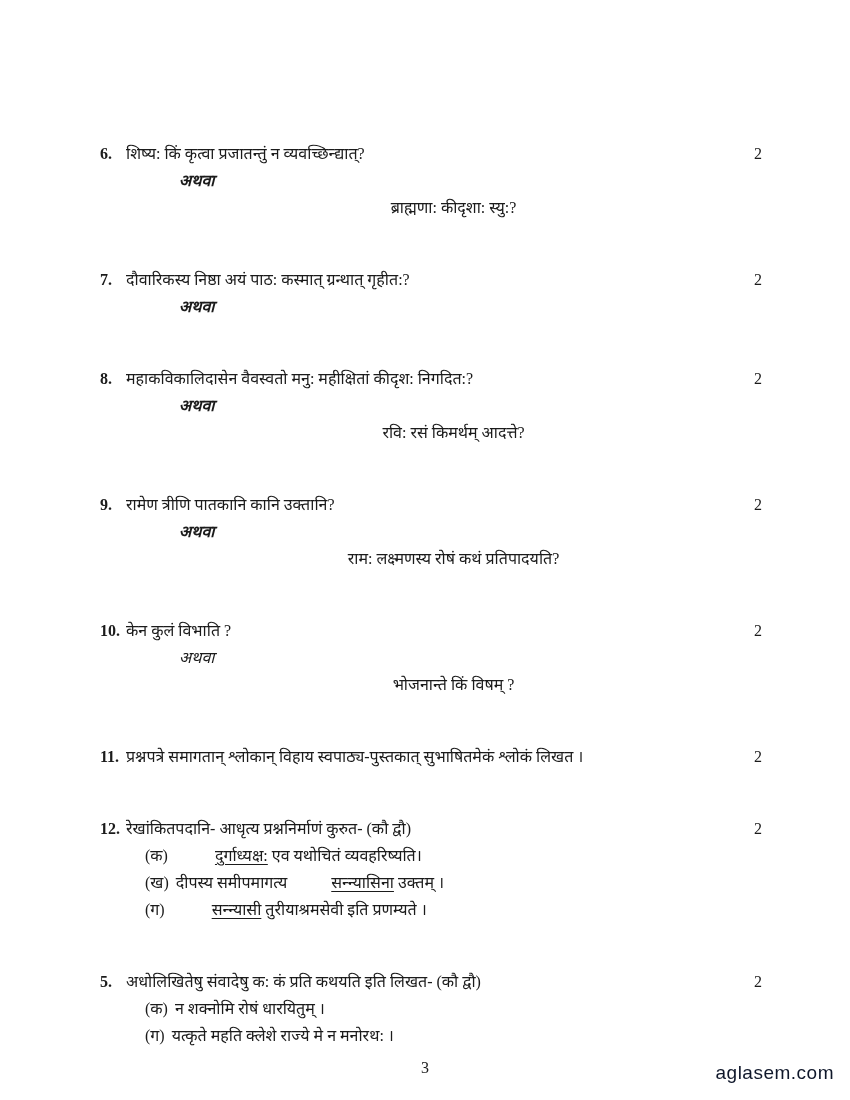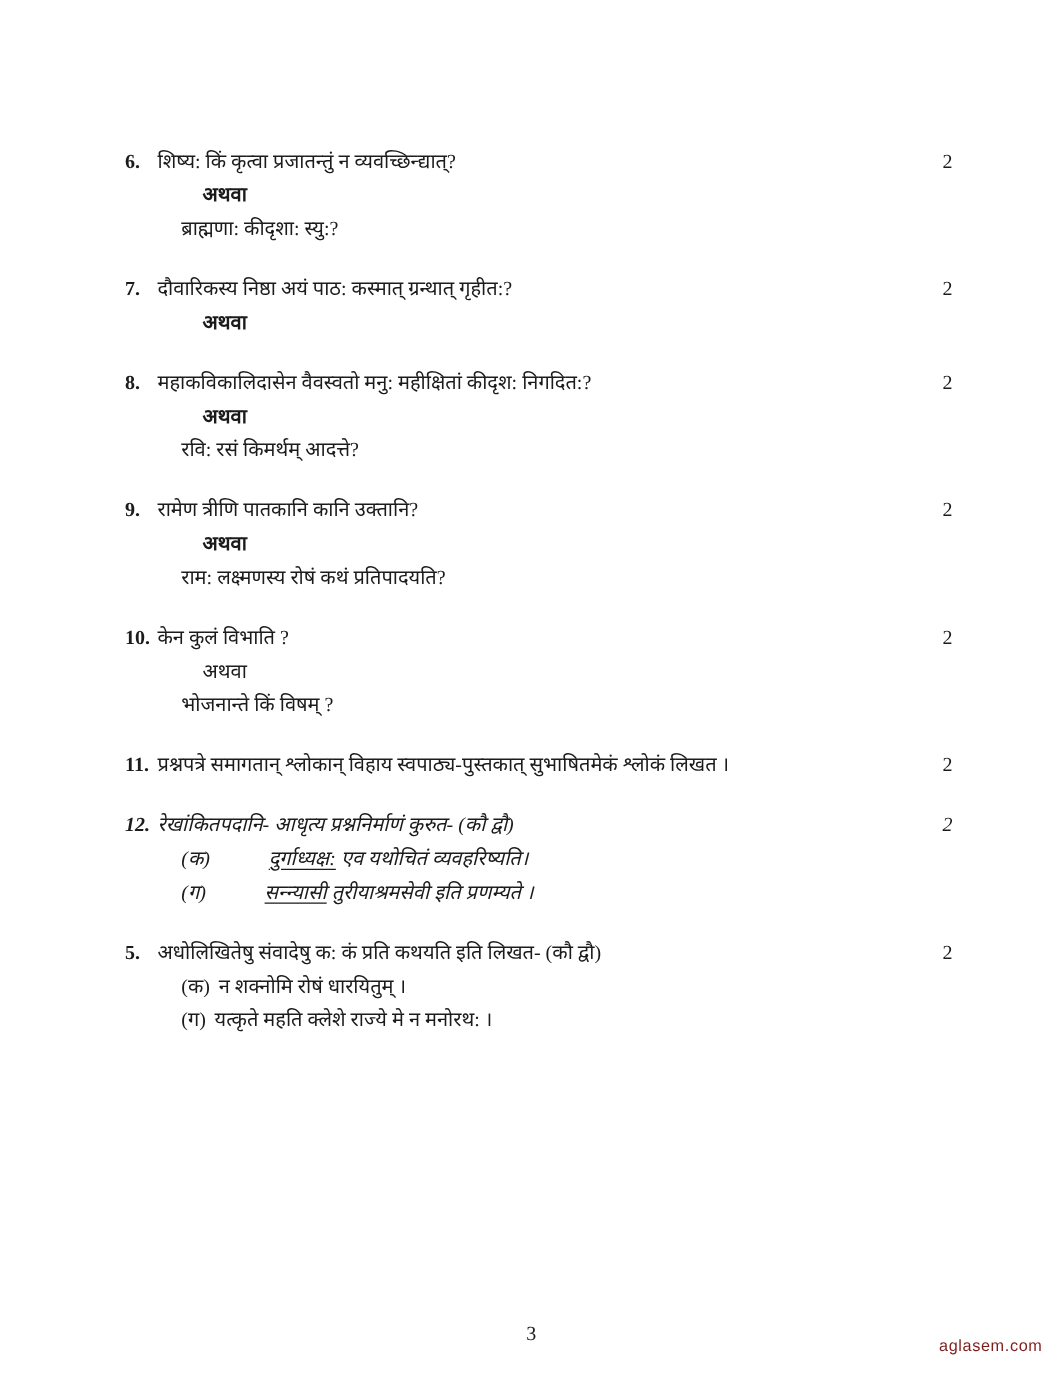--- a/index.html
+++ b/index.html
@@ -18,46 +18,48 @@
     overflow: hidden;
   }
   .content {
     position: absolute;
     left: 100px;
     right: 88px;
     top: 116px;
   }
   .q { margin-bottom: 21px; }
   .q--gap-lg { margin-top: 14px; }
-  .q--gap-md { margin-top: 10px; font-style: italic; }
+  .q--gap-md { margin-top: 10px; }
   .qline {
     display: flex;
     align-items: baseline;
     line-height: 27px;
   }
   .qnum {
     font-weight: bold;
     min-width: 26px;
     flex: 0 0 auto;
   }
-  .qtext { flex: 1 1 auto; padding-right: 12px; }
+  .qtext { flex: 1 1 auto; padding-right: 12px; margin-top: 24px; }
   .marks {
     flex: 0 0 auto;
     width: 16px;
     text-align: right;
   }
   .orline {
-    margin-left: 62px;
+    margin-left: 79px;
     line-height: 27px;
     font-weight: bold;
+    font-style: italic;
   }
   .orline--regular { font-weight: normal; }
   .altline {
     margin-left: 45px;
     line-height: 27px;
+    text-align: center;
   }
   .subitem {
     margin-left: 45px;
     line-height: 27px;
   }
   .sublabel { margin-right: 7px; }
   .ul {
     text-decoration: underline;
     text-underline-offset: 3px;
     margin-left: 40px;
@@ -69,22 +71,22 @@
     width: 100%;
     text-align: center;
     font-size: 16px;
     line-height: 20px;
   }
   .watermark {
     position: absolute;
     right: 16px;
     bottom: 16px;
     font-family: "Liberation Sans", "DejaVu Sans", sans-serif;
-    font-size: 13px;
-    color: #7f1d1d;
+    font-size: 19px;
+    color: #0f172a;
     letter-spacing: 0.5px;
   }
 </style>
 </head>
 <body>
 
 <div class="page">
   <div class="content">
 
     <div class="q">
@@ -147,20 +149,23 @@
     <div class="q q--gap-md">
       <div class="qline">
         <span class="qnum">12.</span>
         <span class="qtext">रेखांकितपदानि- आधृत्य प्रश्ननिर्माणं कुरुत- (कौ द्वौ)</span>
         <span class="marks">2</span>
       </div>
       <div class="subitem">
         <span class="sublabel">(क)</span><span></span><span class="ul">दुर्गाध्यक्ष:</span><span> एव यथोचितं व्यवहरिष्यति।</span>
       </div>
       <div class="subitem">
+        <span class="sublabel">(ख)</span><span>दीपस्य समीपमागत्य </span><span class="ul">सन्न्यासिना</span><span> उक्तम् ।</span>
+      </div>
+      <div class="subitem">
         <span class="sublabel">(ग)</span><span></span><span class="ul">सन्न्यासी</span><span> तुरीयाश्रमसेवी इति प्रणम्यते ।</span>
       </div>
     </div>
 
     <div class="q">
       <div class="qline">
         <span class="qnum">5.</span>
         <span class="qtext">अधोलिखितेषु संवादेषु क: कं प्रति कथयति इति लिखत- (कौ द्वौ)</span>
         <span class="marks">2</span>
       </div>

